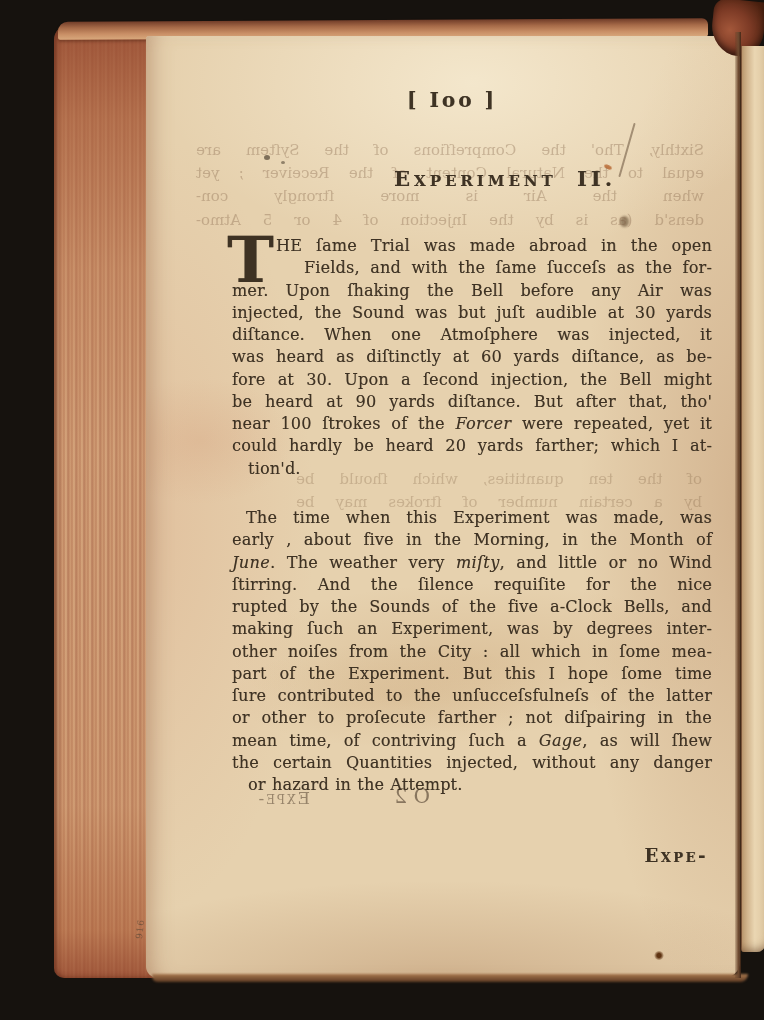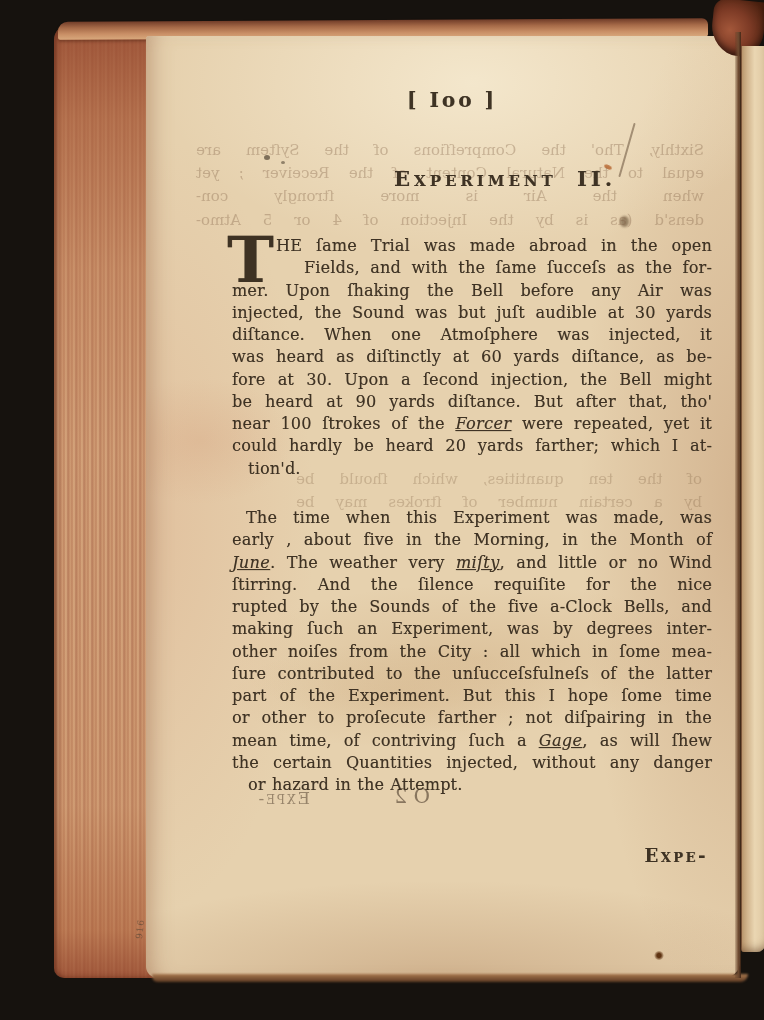--- a/index.html
+++ b/index.html
@@ -57,21 +57,21 @@
   .dropcap{position:absolute;left:227px;top:234px;font-size:63px;line-height:52px;font-weight:600;}
   .para{position:absolute;left:232px;width:480px;font-size:16px;line-height:22.25px;
     letter-spacing:.2px;word-spacing:1px;}
   .para1{top:235px;}
   .para2{top:507px;}
   .line{text-align:justify;text-align-last:justify;white-space:normal;}
   .para .line:last-child{text-align-last:left;margin-left:16px;}
   .para1 .line:nth-child(1){padding-left:44px;}
   .para1 .line:nth-child(2){padding-left:72px;}
   .para2 .line:nth-child(1){padding-left:14px;}
-  .line i{font-style:italic;letter-spacing:.4px;text-decoration:underline;}
+  .line i{font-style:italic;letter-spacing:.4px;}
   .catchword{position:absolute;left:560px;top:845px;width:148px;text-align:right;
     font-variant:small-caps;font-size:18px;letter-spacing:2.5px;font-weight:600;}
   .signature-mark{position:absolute;left:130px;top:924px;z-index:6;font-size:9px;
     color:rgba(70,60,48,.55);transform:rotate(-84deg);letter-spacing:1px;}
   
   .bleed{position:absolute;z-index:5;transform:scaleX(-1);color:rgba(125,95,66,.34);
     filter:blur(.6px);font-size:15px;line-height:23.2px;}
   .bleed .line{text-align:justify;text-align-last:justify;}
   .bleed-upper{left:196px;top:139px;width:508px;}
   .bleed-mid{left:296px;top:468px;width:406px;color:rgba(120,90,60,.27);}
@@ -130,22 +130,22 @@
       <div class="line">tion'd.</div>
     </div>
   <div class="ink para para2">
       <div class="line">The time when this Experiment was made, was</div>
       <div class="line">early , about five in the Morning, in the Month of</div>
       <div class="line"><i>June</i>. The weather very <i>miſty</i>, and little or no Wind</div>
       <div class="line">ſtirring. And the ſilence requiſite for the nice</div>
       <div class="line">rupted by the Sounds of the five a-Clock Bells, and</div>
       <div class="line">making ſuch an Experiment, was by degrees inter-</div>
       <div class="line">other noiſes from the City : all which in ſome mea-</div>
+      <div class="line">part of the Experiment. But this I hope ſome time</div>
       <div class="line">ſure contributed to the unſucceſsfulneſs of the latter</div>
-      <div class="line">part of the Experiment. But this I hope ſome time</div>
       <div class="line">or other to proſecute farther ; not diſpairing in the</div>
       <div class="line">mean time, of contriving ſuch a <i>Gage</i>, as will ſhew</div>
       <div class="line">the certain Quantities injected, without any danger</div>
       <div class="line">or hazard in the Attempt.</div>
     </div>
   <div class="ink catchword">Expe-</div>
   <div class="signature-mark">916</div>
 </div>
 
 </body></html>

